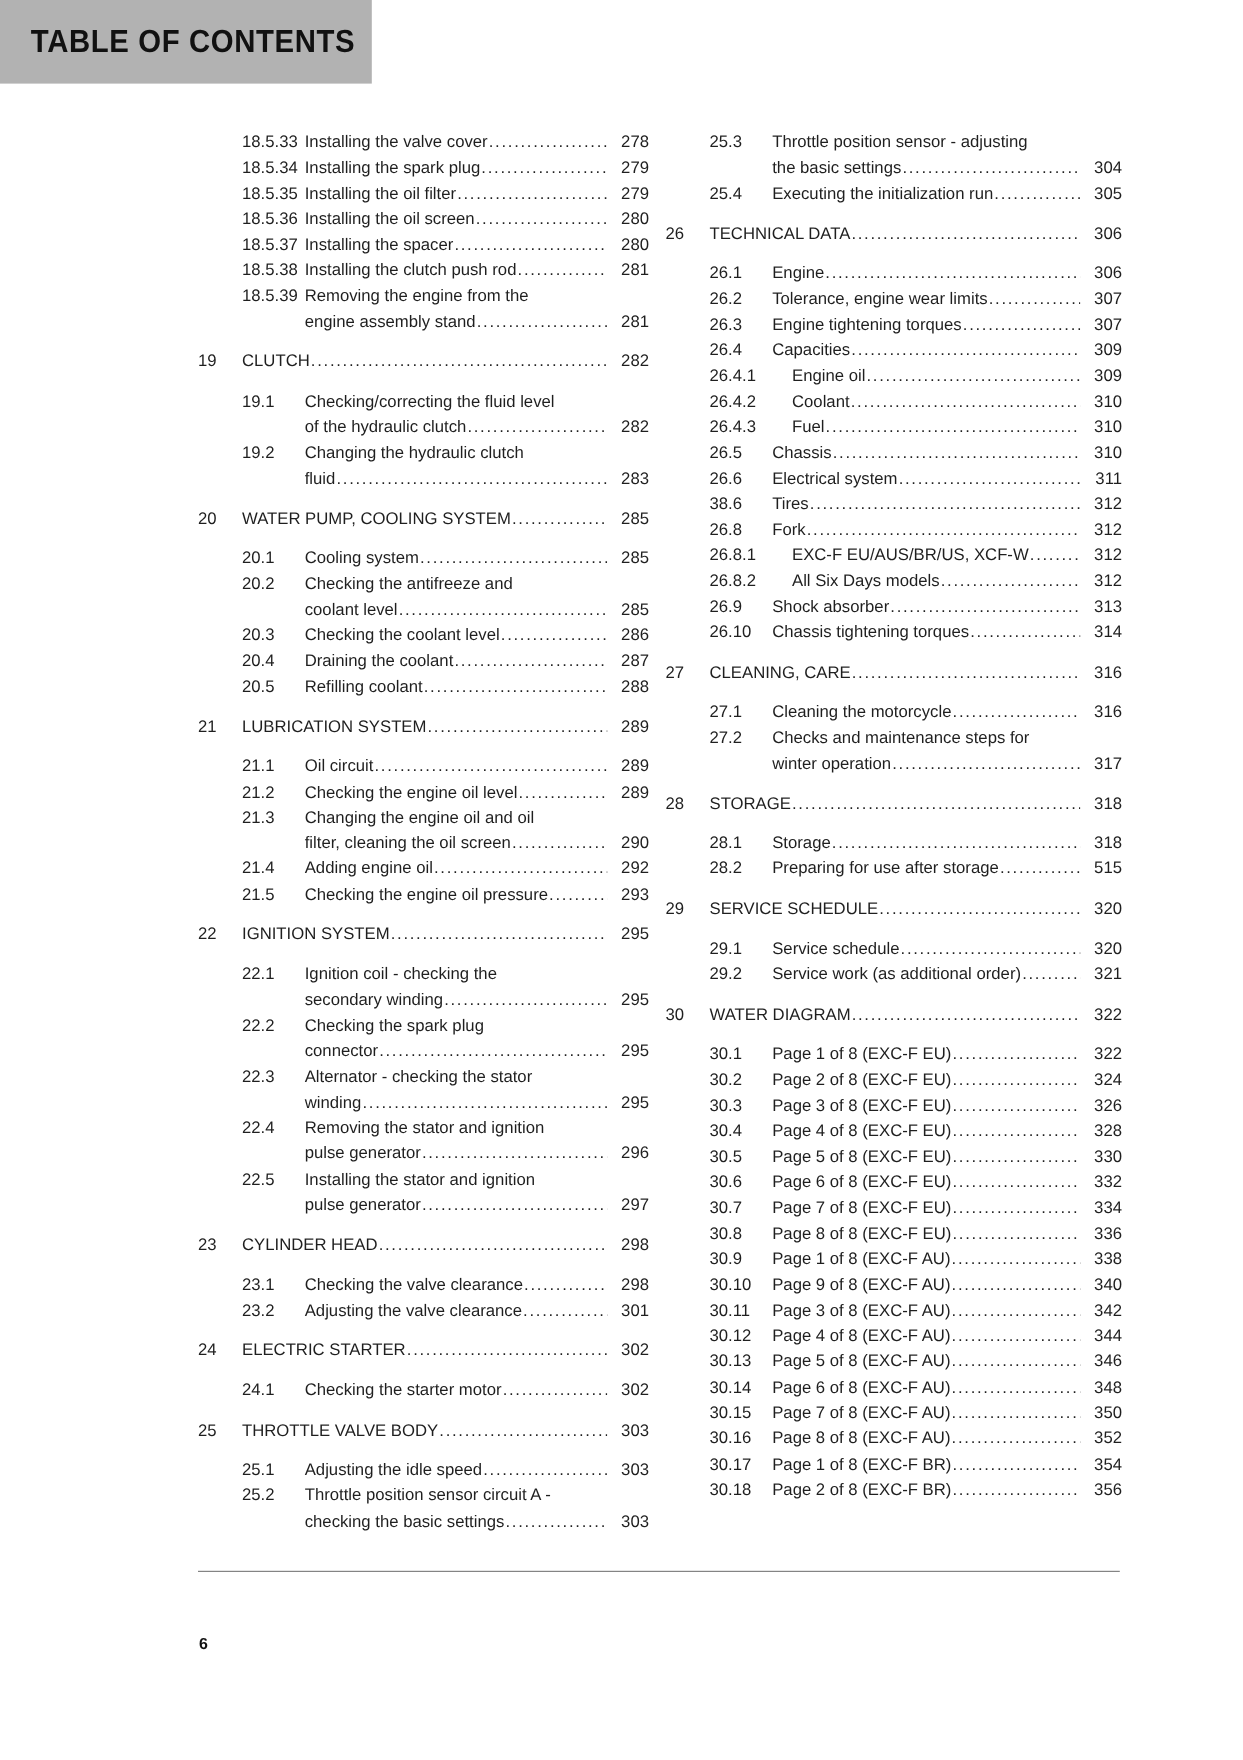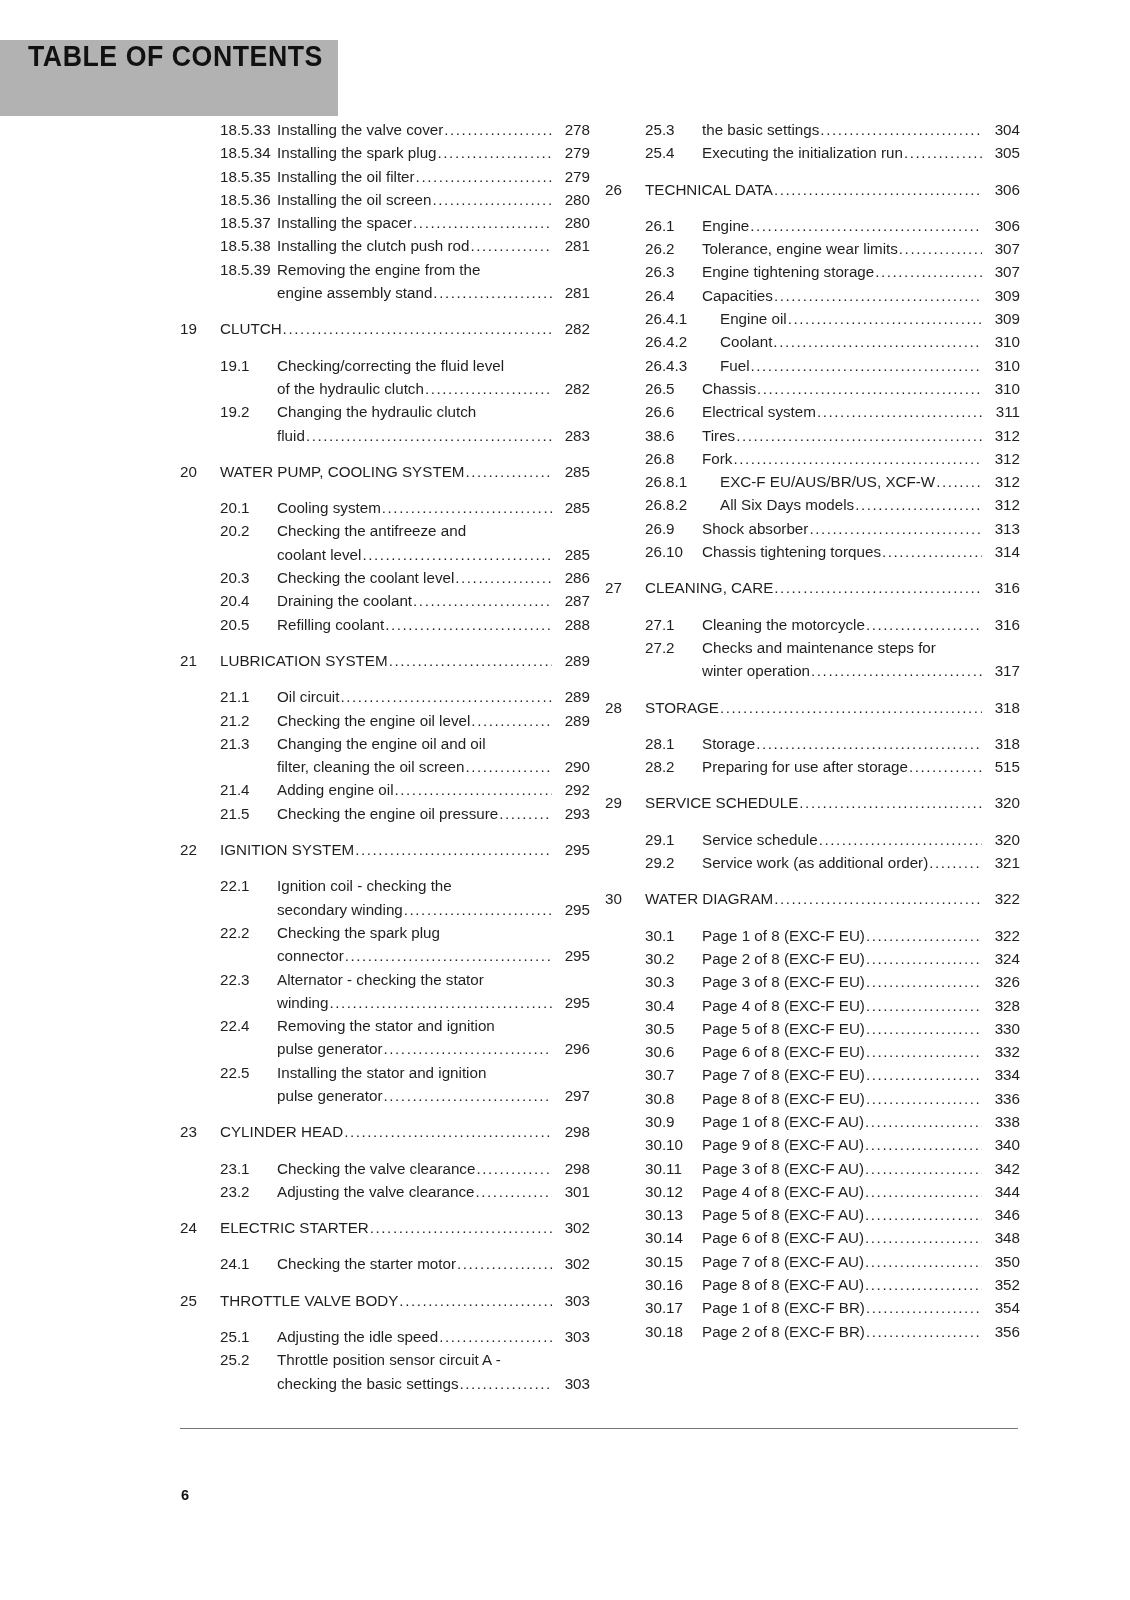--- a/index.html
+++ b/index.html
@@ -19,22 +19,21 @@
 
   
   .header-banner {
     position: absolute;
     left: 0;
     top: 0;
     width: 338px;
     height: 76px;
     background: #b2b2b2;
     display: flex;
-    align-items: flex-start;
-    margin-top: 40px;
+    align-items: center;
   }
   .header-title {
     margin-left: 28px;
     font-size: 29px;
     font-weight: bold;
     letter-spacing: 0.6px;
     color: #111111;
     font-family: "Liberation Sans", sans-serif;
     transform: scaleX(0.92);
     transform-origin: left center;
@@ -557,20 +556,25 @@
             <span class="page">303</span>
           </div>
         </div>
       </div>
     </div>
   <div class="toc-col toc-col-right" id="col-right">
       <div class="entry sub">
         <span class="num">25.3</span>
         <div class="label-wrap">
           <div class="line">
+            <span class="txt">Throttle position sensor - adjusting</span>
+            <span class="leader blank">................................................................................</span>
+            <span class="page blank">304</span>
+          </div>
+          <div class="line">
             <span class="txt">the basic settings</span>
             <span class="leader">................................................................................</span>
             <span class="page">304</span>
           </div>
         </div>
       </div>
       <div class="entry sub">
         <span class="num">25.4</span>
         <div class="label-wrap">
           <div class="line">
@@ -607,21 +611,21 @@
             <span class="txt">Tolerance, engine wear limits</span>
             <span class="leader">................................................................................</span>
             <span class="page">307</span>
           </div>
         </div>
       </div>
       <div class="entry sub">
         <span class="num">26.3</span>
         <div class="label-wrap">
           <div class="line">
-            <span class="txt">Engine tightening storage</span>
+            <span class="txt">Engine tightening torques</span>
             <span class="leader">................................................................................</span>
             <span class="page">307</span>
           </div>
         </div>
       </div>
       <div class="entry sub">
         <span class="num">26.4</span>
         <div class="label-wrap">
           <div class="line">
             <span class="txt">Capacities</span>

